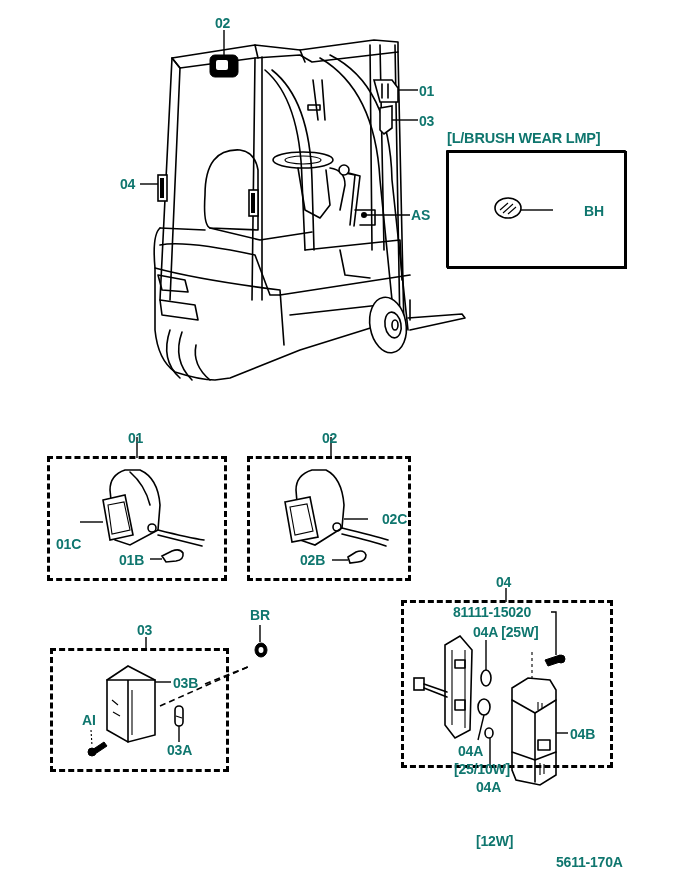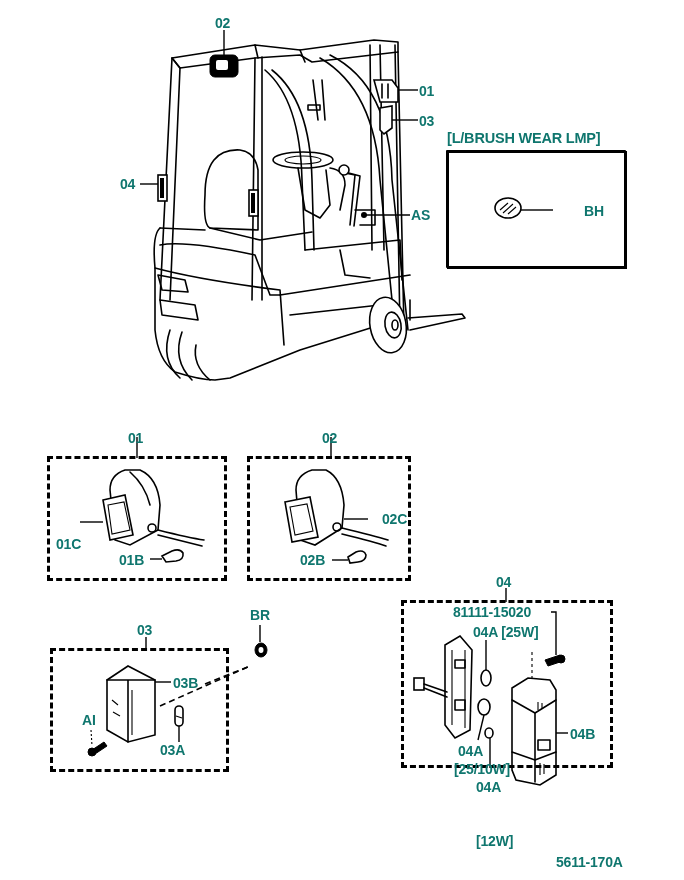--- a/index.html
+++ b/index.html
@@ -204,21 +204,21 @@
 <div class="lbl" style="left:128px;top:431px;">01</div>
 <div class="lbl" style="left:56px;top:537px;">01C</div>
 <div class="lbl" style="left:119px;top:553px;">01B</div>
 
 <div class="lbl" style="left:322px;top:431px;">02</div>
 <div class="lbl" style="left:374px;top:512px;margin-left:8px;">02C</div>
 <div class="lbl" style="left:300px;top:553px;">02B</div>
 
 <div class="lbl" style="left:137px;top:623px;">03</div>
 <div class="lbl" style="left:173px;top:676px;">03B</div>
-<div class="lbl" style="left:160px;top:743px;">03A</div>
+<div class="lbl" style="left:167px;top:743px;">03A</div>
 <div class="lbl" style="left:82px;top:713px;">AI</div>
 <div class="lbl" style="left:250px;top:608px;text-align:center;">BR</div>
 
 <div class="lbl" style="left:496px;top:575px;">04</div>
 <div class="lbl" style="left:453px;top:605px;">81111-15020</div>
 <div class="lbl" style="left:473px;top:625px;">04A [25W]</div>
 <div class="lbl" style="left:570px;top:727px;">04B</div>
 <div class="lbl" style="left:458px;top:744px;">04A</div>
 <div class="lbl" style="left:418px;top:762px;margin-left:36px;">[25/10W]</div>
 <div class="lbl" style="left:476px;top:780px;">04A</div>

